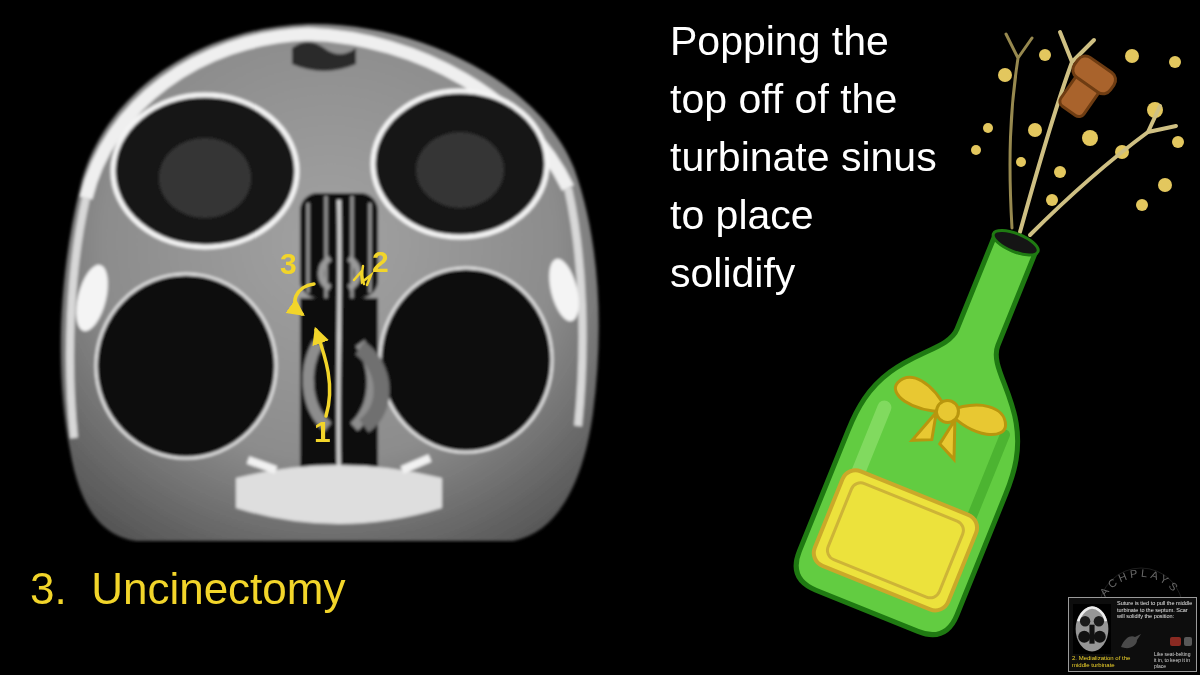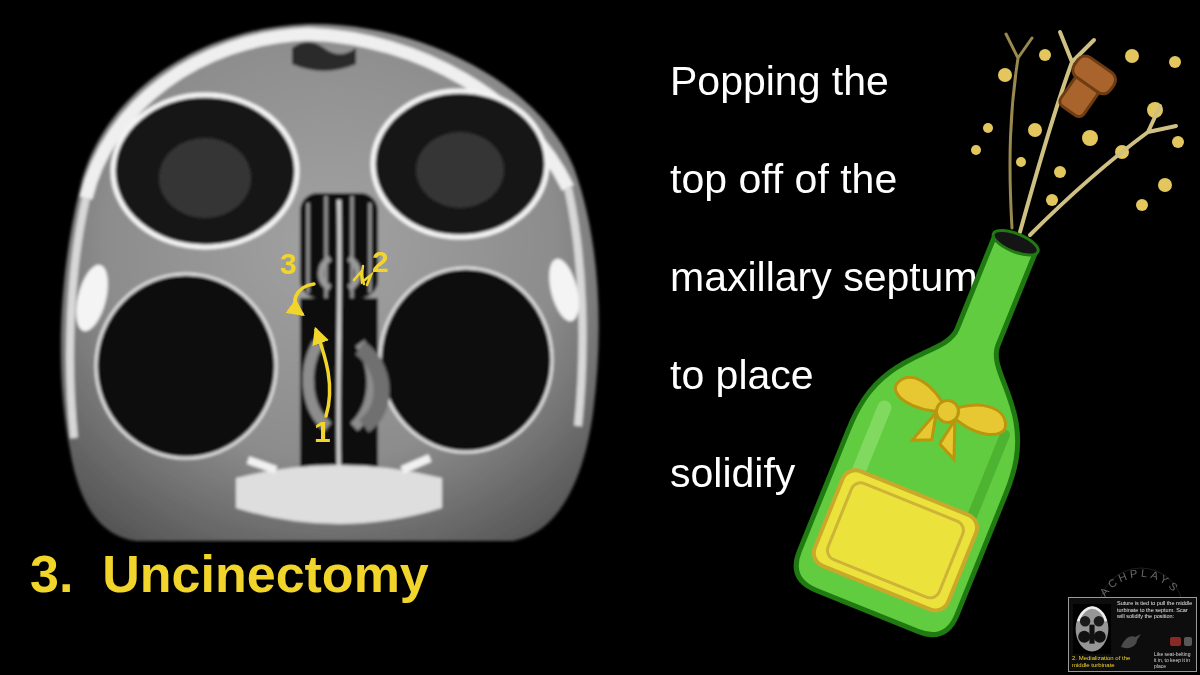--- a/index.html
+++ b/index.html
@@ -1,20 +1,20 @@
 <!DOCTYPE html>
 <html style="--background: #000000; --accent-yellow: #f2d52a; --caption-white: #ffffff; --bottle-green: #62cc41; --bottle-outline: #1f7a12; --label-yellow: #ece23c; --bow-yellow: #e8c832; --cork-brown: #a9632c; --confetti-yellow: #e3c75e; --streak-tan: #cfc083;"><head>
 <meta charset="utf-8">
 <style>
   html,body{margin:0;padding:0;background:#000;}
   .stage{position:relative;width:1200px;height:675px;background:var(--background,#000);overflow:hidden;font-family:"Liberation Sans",sans-serif;}
   .ct{position:absolute;left:8px;top:8px;}
   .caption{position:absolute;left:670px;top:12px;width:340px;color:var(--caption-white,#fff);font-size:41px;line-height:58px;font-weight:400;}
-  .caption span{display:block;margin-top:40px;}
-  .title{position:absolute;left:30px;top:544px;color:var(--accent-yellow,#f2d52a);font-size:52px;white-space:pre;font-weight:700;}
+  .caption span{display:block;}
+  .title{position:absolute;left:30px;top:564px;color:var(--accent-yellow,#f2d52a);font-size:44px;white-space:pre;font-weight:400;}
   .bottle-wrap{position:absolute;left:740px;top:10px;}
   .watermark{position:absolute;left:1086px;top:556px;opacity:.85;}
   .pip{position:absolute;left:1068px;top:597px;width:129px;height:75px;background:#0d0d0d;border:1px solid #9a9a9a;box-sizing:border-box;overflow:hidden;}
   .pip-ct{position:absolute;left:2px;top:6px;}
   .pip-note-top{position:absolute;left:48px;top:2px;width:78px;font-size:5.5px;line-height:6.5px;color:#e8e8e8;}
   .pip-title{position:absolute;left:3px;bottom:2px;width:60px;font-size:6px;line-height:7px;color:var(--accent-yellow,#e6d22f);}
   .pip-note-bottom{position:absolute;right:2px;bottom:2px;width:40px;font-size:5px;line-height:6px;color:#d8d8d8;}
   .pip-icons{position:absolute;right:4px;top:39px;display:flex;gap:3px;align-items:center;}
   .pip-icon-red{width:11px;height:9px;background:#8a2a22;border-radius:2px;}
   .pip-icon-gray{width:8px;height:9px;background:#585858;border-radius:2px;}
@@ -72,21 +72,21 @@
       <text x="306" y="434">1</text>
       <path d="M318,408 C327,378 318,350 308,322" fill="none" style="stroke:var(--accent-yellow,#f2d52a)" stroke-width="3.5" marker-end="url(#ah)"></path>
       <path d="M306,276 C288,278 280,296 294,306" fill="none" style="stroke:var(--accent-yellow,#f2d52a)" stroke-width="3.5" marker-end="url(#ah)"></path>
       <path d="M346,272 l7,-8 l1,10 l9,-7 l-4,10 M355,258 q-2,10 1,18" fill="none" style="stroke:var(--accent-yellow,#f2d52a)" stroke-width="2.5"></path>
     </g>
   </svg>
 
   <div class="caption">
     <span>Popping the</span>
     <span>top off of the</span>
-    <span>maxillary septum</span>
+    <span>turbinate sinus</span>
     <span>to place</span>
     <span>solidify</span>
   </div>
 
   <div class="title">3.  Uncinectomy</div>
 
   <div class="bottle-wrap">
     <svg viewBox="0 0 460 650" width="460" height="650">
       <g style="fill:var(--confetti-yellow,#e3c75e)">
         <circle cx="265" cy="65" r="7"></circle>

